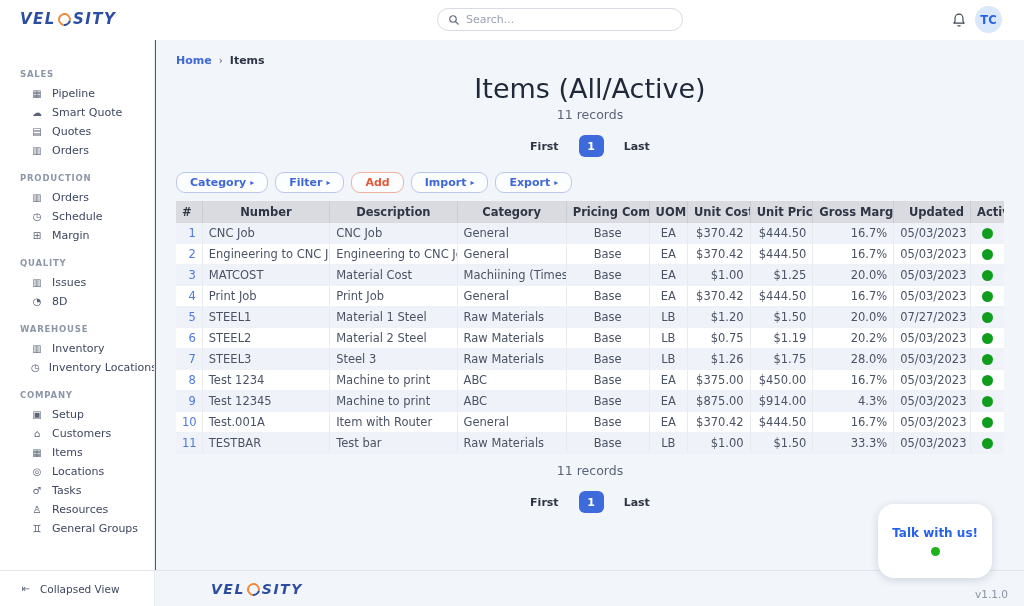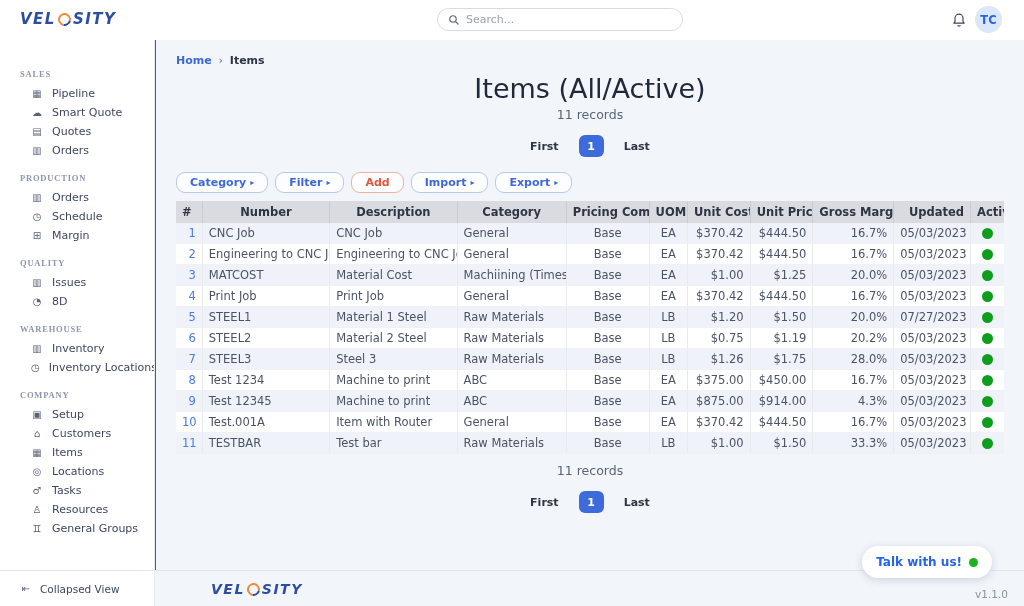--- a/index.html
+++ b/index.html
@@ -22,36 +22,36 @@
   .icon-svg { display:block; }
   .bell { position:absolute; right:57px; top:11px; cursor:pointer; }
   .avatar { position:absolute; right:22px; top:6px; width:27px; height:27px; border-radius:50%;
           background:#dbe7fb; color:#2563eb; font-weight:bold; font-size:11.5px;
           display:flex; align-items:center; justify-content:center; cursor:pointer; }
 
   
   .sidebar { position:absolute; top:40px; left:0; width:155px; bottom:36px; background:#fff;
           border-right:1px solid #e8ebf1; padding-top:16px; overflow:hidden; }
   .side-label { font-size:8.5px; font-weight:bold; letter-spacing:0.8px; color:#8c96a9;
-          text-transform:uppercase; margin:13px 0 5px 20px;font-family:Liberation Serif, serif; }
+          text-transform:uppercase; margin:13px 0 5px 20px; }
   .side-item { height:19px; display:flex; align-items:center; gap:9px; padding-left:31px;
           font-size:11px; color:#3d4760; cursor:pointer; white-space:nowrap; }
   .side-icon { font-size:10px; color:#5a6478; width:12px; text-align:center; font-style:normal; }
 
   
   .footer { position:absolute; bottom:0; left:0; right:0; height:36px; border-top:1px solid #e2e5ec;
           display:flex; }
   .footer-left { width:155px; background:#fff; border-right:1px solid #e8ebf1; display:flex;
           align-items:center; gap:8px; padding-left:20px; font-size:10.5px; color:#3d4760; cursor:pointer; }
   .footer-main { flex:1; background:#f2f5fa; display:flex; align-items:center; position:relative; }
   .footer-logo { margin-left:36px; font-size:14px; }
   .version { position:absolute; right:16px; bottom:6px; font-size:10.5px; color:#8a93a3; }
   .chat-pill { position:absolute; right:32px; bottom:28px; background:#fff; border-radius:16px;
-          padding:9px 14px; font-size:12px; font-weight:bold; color:#2563eb;
-          box-shadow:0 2px 8px rgba(40,60,100,0.18); display:flex; align-items:center; gap:7px; cursor:pointer; }
+          padding:22px 14px; font-size:12px; font-weight:bold; color:#2563eb;
+          box-shadow:0 2px 8px rgba(40,60,100,0.18); display:flex; align-items:center; gap:7px; cursor:pointer;flex-direction:column; }
   .chat-dot { width:9px; height:9px; border-radius:50%; background:#1cb31c; }
 
   
   .content { position:absolute; left:156px; top:40px; right:0; bottom:36px; background:#f2f5fa;
           padding:14px 20px 0 20px; overflow:hidden; }
   .breadcrumb { font-size:11px; font-weight:bold; display:flex; gap:7px; align-items:center; }
   .breadcrumb .bc-home { color:#3e68d6; cursor:pointer; }
   .breadcrumb .bc-sep { color:#7d8696; font-size:10px; }
   .breadcrumb .bc-current { color:#2e3544; }
   .page-title { text-align:center; font-size:27px; font-weight:500; color:#20293a; margin-top:6px; }

